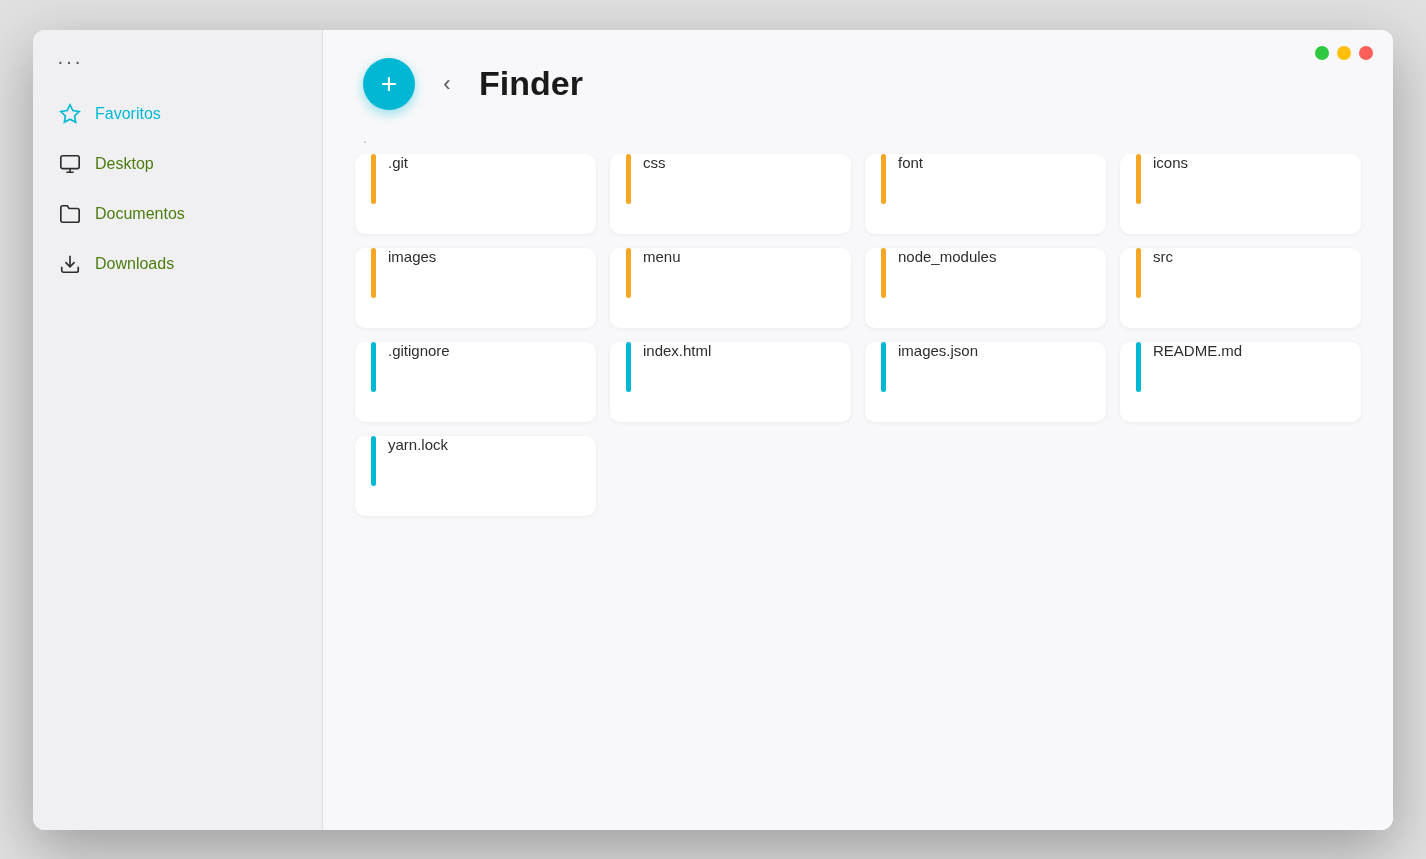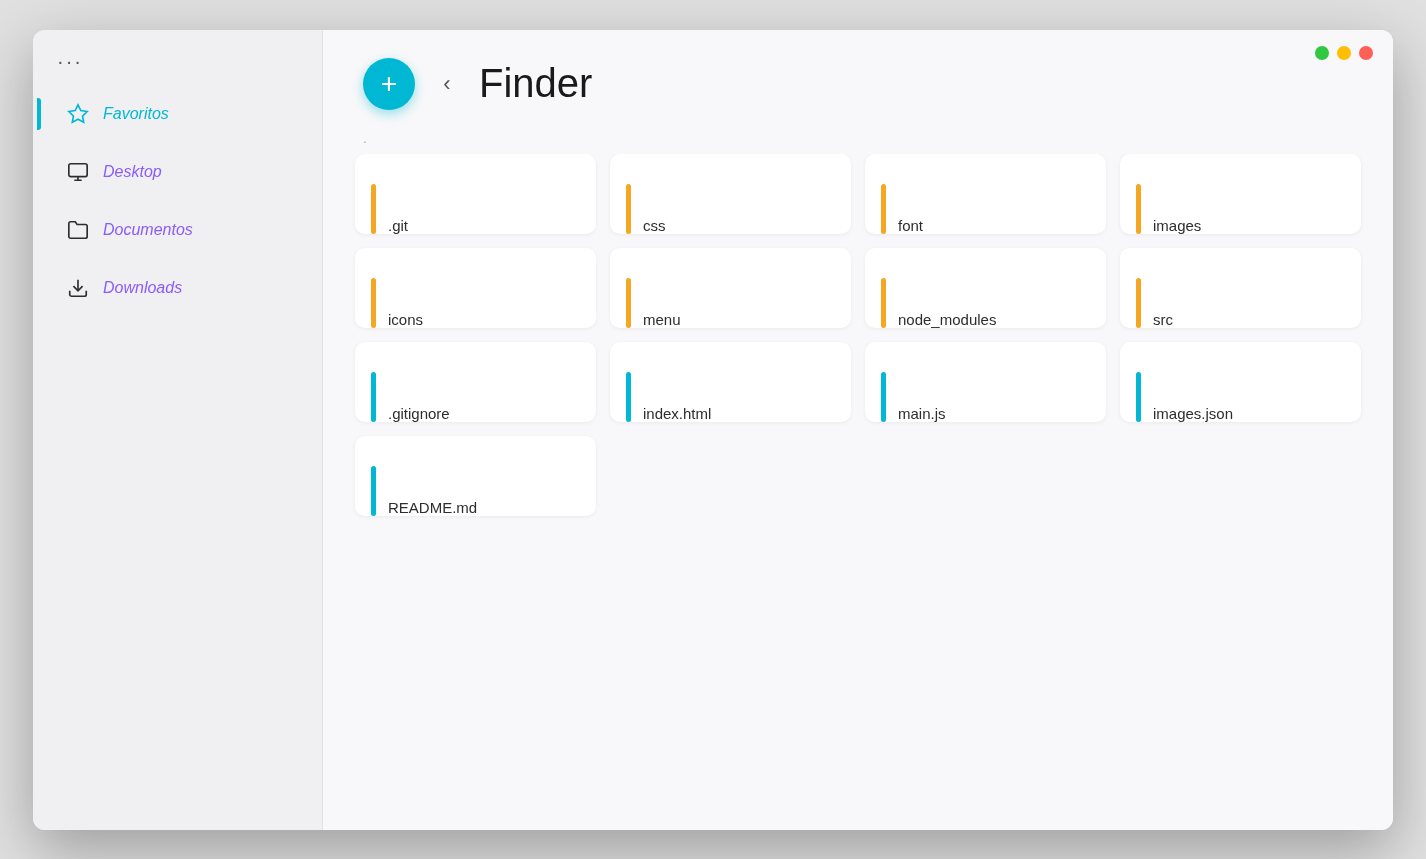--- a/index.html
+++ b/index.html
@@ -58,34 +58,33 @@
     .sidebar-more {
       padding: 0 24px 20px 24px;
       color: #555;
       font-size: 20px;
       letter-spacing: 2px;
       cursor: pointer;
     }
     .sidebar-nav {
       display: flex;
       flex-direction: column;
-      gap: 16px;
-      padding: 0 20px;
+      gap: 8px;
+      padding: 0 12px;
       position: relative;
-      font-style: italic;
     }
     .nav-item {
       display: flex;
       align-items: center;
       gap: 14px;
       padding: 10px 14px;
       border-radius: 8px;
       cursor: pointer;
       font-size: 16px;
-      color: #8b5cf6;
+      color: #4d7c0f;
       font-weight: 500;
       position: relative;
     }
     .nav-item.active {
       color: #00b8d4;
     }
     .nav-icon {
       width: 22px;
       height: 22px;
       display: flex;
@@ -140,40 +139,40 @@
       font-size: 22px;
       color: #555;
       cursor: pointer;
       display: flex;
       align-items: center;
       justify-content: center;
       width: 32px;
       height: 32px;
     }
     .page-title {
-      font-size: 40px;
-      font-weight: 400;
+      font-size: 34px;
+      font-weight: 700;
       color: #1a1a1a;
     }
 
     .file-grid {
       flex: 1;
       overflow-y: auto;
       padding: 0 32px 32px 32px;
       display: grid;
       grid-template-columns: repeat(4, 1fr);
       grid-auto-rows: 80px;
       gap: 14px;
       align-content: start;
     }
     .file-item {
       background: white;
       border-radius: 10px;
       display: flex;
-      align-items: flex-end;
+      align-items: flex-start;
       padding: 0 16px;
       cursor: pointer;
       box-shadow: 0 1px 4px rgba(0,0,0,0.06);
       font-size: 15px;
       color: #2d2d2d;
       font-weight: 500;
       gap: 12px;
       position: relative;
       overflow: hidden;
       transition: box-shadow 0.15s;
@@ -273,54 +272,54 @@
           <div class="file-item">
             <div class="file-accent accent-yellow"></div>
             <span>css</span>
           </div>
           <div class="file-item">
             <div class="file-accent accent-yellow"></div>
             <span>font</span>
           </div>
           <div class="file-item">
             <div class="file-accent accent-yellow"></div>
+            <span>icons</span>
+          </div>
+          <div class="file-item">
+            <div class="file-accent accent-yellow"></div>
             <span>images</span>
           </div>
           <div class="file-item">
             <div class="file-accent accent-yellow"></div>
-            <span>icons</span>
-          </div>
-          <div class="file-item">
-            <div class="file-accent accent-yellow"></div>
             <span>menu</span>
           </div>
           <div class="file-item">
             <div class="file-accent accent-yellow"></div>
             <span>node_modules</span>
           </div>
           <div class="file-item">
             <div class="file-accent accent-yellow"></div>
             <span>src</span>
           </div>
           <div class="file-item">
             <div class="file-accent accent-blue"></div>
             <span>.gitignore</span>
           </div>
           <div class="file-item">
             <div class="file-accent accent-blue"></div>
             <span>index.html</span>
           </div>
           <div class="file-item">
             <div class="file-accent accent-blue"></div>
-            <span>main.js</span>
-          </div>
-          <div class="file-item">
-            <div class="file-accent accent-blue"></div>
             <span>images.json</span>
           </div>
           <div class="file-item">
             <div class="file-accent accent-blue"></div>
             <span>README.md</span>
+          </div>
+          <div class="file-item">
+            <div class="file-accent accent-blue"></div>
+            <span>yarn.lock</span>
           </div>
         </div>
     </div>
   </div>
 </div>
 
 </body></html>

